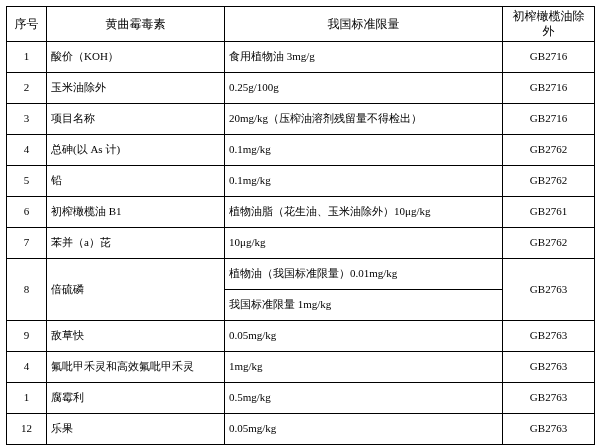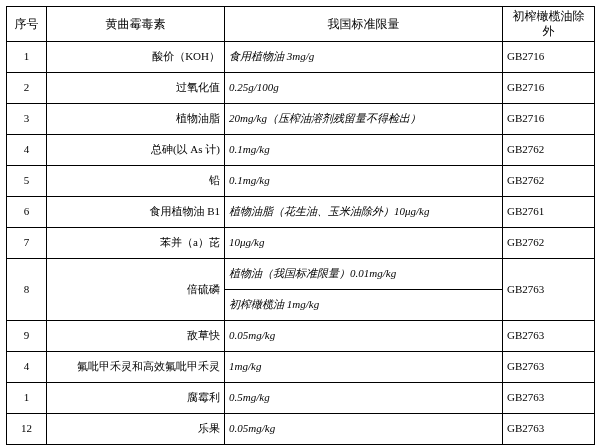--- a/index.html
+++ b/index.html
@@ -38,23 +38,23 @@
     line-height: 1.25;
     font-weight: normal;
   }
   .hdr td {
     text-align: center;
     font-weight: bold;
     font-size: 12px;
     height: 22px;
   }
   .row-no { text-align: center; }
-  .row-name { text-align: right; }
-  .row-limit { text-align: left; font-style: italic; }
-  .row-src { }
+  .row-name { text-align: left; }
+  .row-limit { text-align: left; }
+  .row-src { text-align: center; }
   .cell-tall { height: 26px; }
 </style>
 </head>
 <body>
 
 <div id="sheet">
   <table class="std-table">
     <colgroup>
       <col class="c-no">
       <col class="c-name">
@@ -69,62 +69,62 @@
         <td>初榨橄榄油除外</td>
       </tr>
     <tr>
           <td class="row-no cell-tall">1</td>
           <td class="row-name cell-tall">酸价（KOH）</td>
           <td class="row-limit cell-tall">食用植物油 3mg/g</td>
           <td class="row-src cell-tall">GB2716</td>
         </tr>
         <tr>
           <td class="row-no cell-tall">2</td>
-          <td class="row-name cell-tall">过氧化值</td>
+          <td class="row-name cell-tall">玉米油除外</td>
           <td class="row-limit cell-tall">0.25g/100g</td>
           <td class="row-src cell-tall">GB2716</td>
         </tr>
         <tr>
           <td class="row-no cell-tall">3</td>
-          <td class="row-name cell-tall">植物油脂</td>
+          <td class="row-name cell-tall">项目名称</td>
           <td class="row-limit cell-tall">20mg/kg（压榨油溶剂残留量不得检出）</td>
           <td class="row-src cell-tall">GB2716</td>
         </tr>
         <tr>
           <td class="row-no cell-tall">4</td>
           <td class="row-name cell-tall">总砷(以 As 计)</td>
           <td class="row-limit cell-tall">0.1mg/kg</td>
           <td class="row-src cell-tall">GB2762</td>
         </tr>
         <tr>
           <td class="row-no cell-tall">5</td>
           <td class="row-name cell-tall">铅</td>
           <td class="row-limit cell-tall">0.1mg/kg</td>
           <td class="row-src cell-tall">GB2762</td>
         </tr>
         <tr>
           <td class="row-no cell-tall">6</td>
-          <td class="row-name cell-tall">食用植物油 B1</td>
+          <td class="row-name cell-tall">初榨橄榄油 B1</td>
           <td class="row-limit cell-tall">植物油脂（花生油、玉米油除外）10μg/kg</td>
           <td class="row-src cell-tall">GB2761</td>
         </tr>
         <tr>
           <td class="row-no cell-tall">7</td>
           <td class="row-name cell-tall">苯并（a）芘</td>
           <td class="row-limit cell-tall">10μg/kg</td>
           <td class="row-src cell-tall">GB2762</td>
         </tr>
         <tr>
           <td class="row-no cell-tall" rowspan="2">8</td>
           <td class="row-name cell-tall" rowspan="2">倍硫磷</td>
           <td class="row-limit cell-tall">植物油（我国标准限量）0.01mg/kg</td>
           <td class="row-src cell-tall" rowspan="2">GB2763</td>
         </tr>
         <tr>
-          <td class="row-limit cell-tall">初榨橄榄油 1mg/kg</td>
+          <td class="row-limit cell-tall">我国标准限量 1mg/kg</td>
         </tr>
         <tr>
           <td class="row-no cell-tall">9</td>
           <td class="row-name cell-tall">敌草快</td>
           <td class="row-limit cell-tall">0.05mg/kg</td>
           <td class="row-src cell-tall">GB2763</td>
         </tr>
         <tr>
           <td class="row-no cell-tall">4</td>
           <td class="row-name cell-tall">氟吡甲禾灵和高效氟吡甲禾灵</td>

